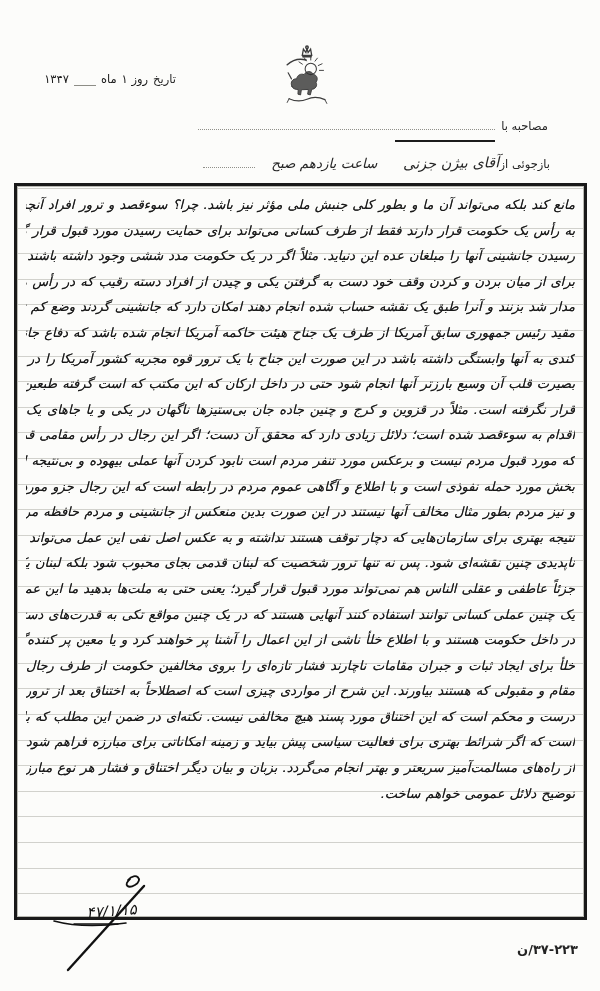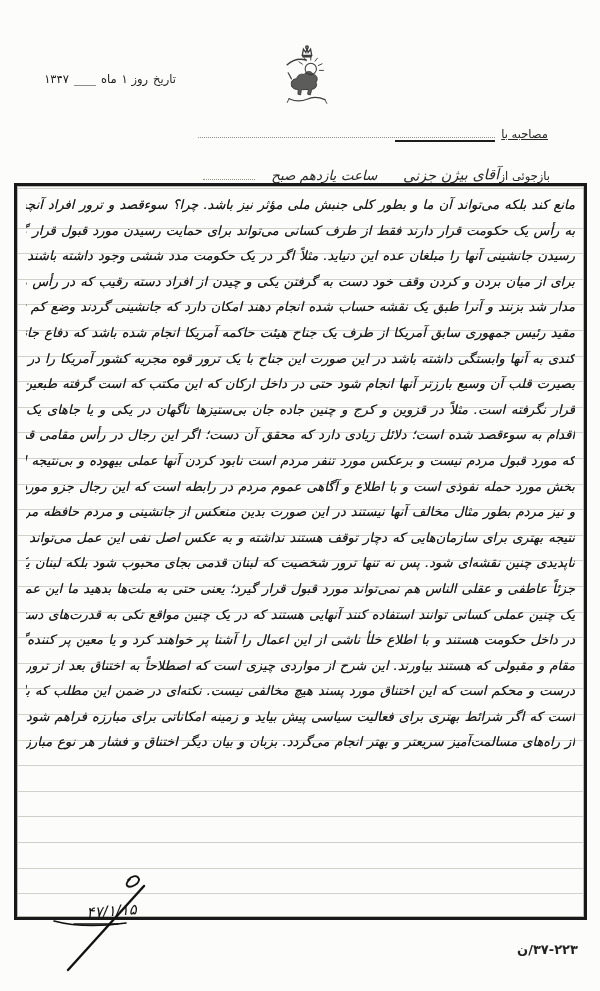--- a/index.html
+++ b/index.html
@@ -13,27 +13,27 @@
     position:absolute;top:60px;left:26px;width:150px;height:26px;
     direction:rtl;display:flex;align-items:flex-end;gap:5px;
     font-size:11.5px;color:#2a2a2a;white-space:nowrap;
   }
   .hw{color:#1b1b1b;}
   .dash-gap{display:inline-block;border-bottom:1px solid #8d8d86;height:1px;}
   #emblem{position:absolute;top:44px;left:278px;width:58px;height:66px;}
   #emblem svg{width:100%;height:100%;}
   .field-row{position:absolute;direction:rtl;display:flex;align-items:flex-end;
     font-size:11.5px;color:#262626;white-space:nowrap;}
-  #interview-row{top:127px;right:52px;width:350px;text-decoration:underline;}
+  #interview-row{top:119px;right:52px;width:350px;}
   #interview-row .dotline{flex:1;border-bottom:1px dotted #90908a;height:2px;margin:0 6px 3px 0;}
   #interview-underline{position:absolute;top:140px;left:395px;width:100px;height:2px;background:#1c1c1c;}
   #interrogation-row{top:151px;right:50px;width:352px;}
   #interrogation-row .dotline{width:52px;border-bottom:1px dotted #90908a;height:2px;margin:0 6px 3px 0;}
   .hw-name{font-size:14.5px;font-style:italic;letter-spacing:.5px;transform:rotate(-1deg);}
-  .hw-session{font-size:13.5px;font-style:italic;margin:16px 26px 0 10px;}
+  .hw-session{font-size:13.5px;font-style:italic;margin:4px 26px 0 10px;}
   
   #text-box{
     position:absolute;top:183px;left:14px;width:573px;height:737px;
     border:3px solid #191919;box-shadow:inset 0 0 0 1px #b9b9b2;
     box-sizing:border-box;background:
       repeating-linear-gradient(180deg,
         transparent 0px, transparent 24.7px,
         rgba(110,110,96,.30) 24.7px, rgba(110,110,96,.30) 25.6px);
     background-position:0 17px;
   }
@@ -122,24 +122,26 @@
         <div class="line">قرار نگرفته است. مثلاً در قزوین و کرج و چنین جاده جان بی‌ستیزها ناگهان در یکی و یا جاهای یک</div>
         <div class="line">اقدام به سوءقصد شده است؛ دلائل زیادی دارد که محقق آن دست؛ اگر این رجال در رأس مقامی قرار دارند</div>
         <div class="line">که مورد قبول مردم نیست و برعکس مورد تنفر مردم است نابود کردن آنها عملی بیهوده و بی‌نتیجه است و اگر</div>
         <div class="line">بخش مورد حمله نفوذی است و با اطلاع و آگاهی عموم مردم در رابطه است که این رجال جزو مورد قبول مردم هستند</div>
         <div class="line">و نیز مردم بطور مثال مخالف آنها نیستند در این صورت بدین منعکس از جانشینی و مردم حافظه مردم این عمل</div>
         <div class="line">نتیجه بهتری برای سازمان‌هایی که دچار توقف هستند نداشته و به عکس اصل نفی این عمل می‌تواند موجب</div>
         <div class="line">ناپدیدی چنین نقشه‌ای شود. پس نه تنها ترور شخصیت که لبنان قدمی بجای محبوب شود بلکه لبنان یک کار</div>
         <div class="line">جزئاً عاطفی و عقلی الناس هم نمی‌تواند مورد قبول قرار گیرد؛ یعنی حتی به ملت‌ها بدهید ما این عمل را انجام داده‌ایم.</div>
         <div class="line">یک چنین عملی کسانی توانند استفاده کنند آنهایی هستند که در یک چنین مواقع تکی به قدرت‌های دسته‌بندی‌ها</div>
         <div class="line">در داخل حکومت هستند و با اطلاع خلأ ناشی از این اعمال را آشنا پر خواهند کرد و یا معین پر کننده‌گان</div>
+        <div class="line">خلأ برای ایجاد ثبات و جبران مقامات ناچارند فشار تازه‌ای را بروی مخالفین حکومت از طرف رجال</div>
         <div class="line">مقام و مقبولی که هستند بیاورند. این شرح از مواردی چیزی است که اصطلاحاً به اختناق بعد از ترور موسوم</div>
         <div class="line">درست و محکم است که این اختناق مورد پسند هیچ مخالفی نیست. نکته‌ای در ضمن این مطلب که باید گفته شود</div>
         <div class="line">است که اگر شرائط بهتری برای فعالیت سیاسی پیش بیاید و زمینه امکاناتی برای مبارزه فراهم شود تدارک آن</div>
         <div class="line">از راه‌های مسالمت‌آمیز سریعتر و بهتر انجام می‌گردد. بزبان و بیان دیگر اختناق و فشار هر نوع مبارزه و</div>
+        <div class="line">توضیح دلائل عمومی خواهم ساخت.</div>
       </div>
   </div>
 
   <div id="signature">
     <svg viewBox="0 0 160 108" fill="none" stroke="#111" stroke-linecap="round">
       <path d="M112 14 c8 -9 16 0 7 5 c-7 4 -12 0 -5 -6" stroke-width="1.8"></path>
       <path d="M128 20 L52 104" stroke-width="2.4"></path>
       <path d="M38 55 q30 8 72 2" stroke-width="1.6"></path>
       <text x="96" y="50" text-anchor="middle" font-size="15" font-style="italic" fill="#111" stroke="none" transform="rotate(-4 96 50)">۴۷/۱/۱۵</text>
       <path d="M58 58 h44" stroke-width="1.4"></path>

